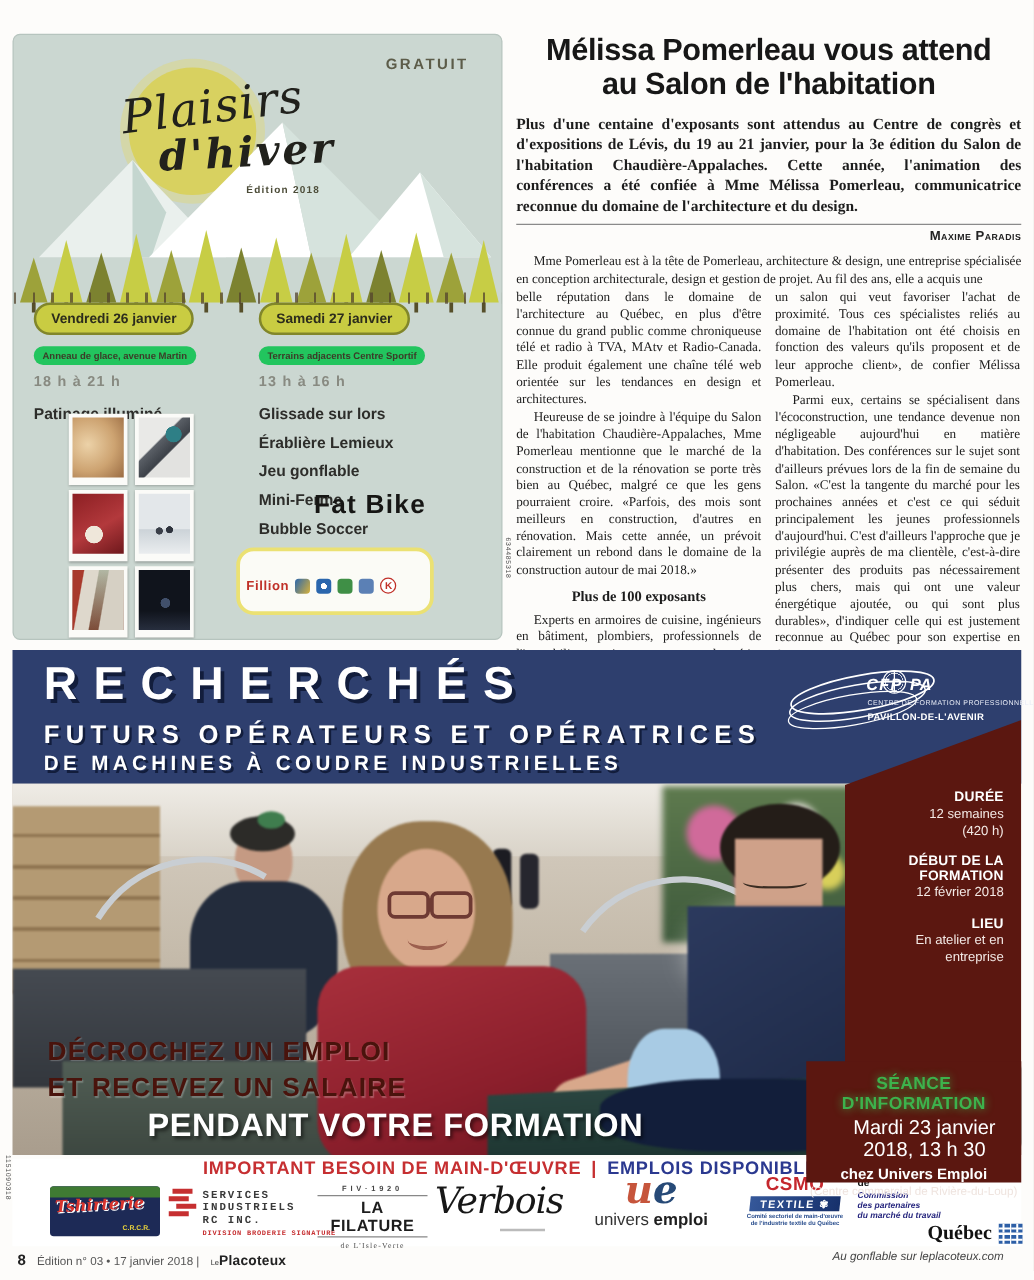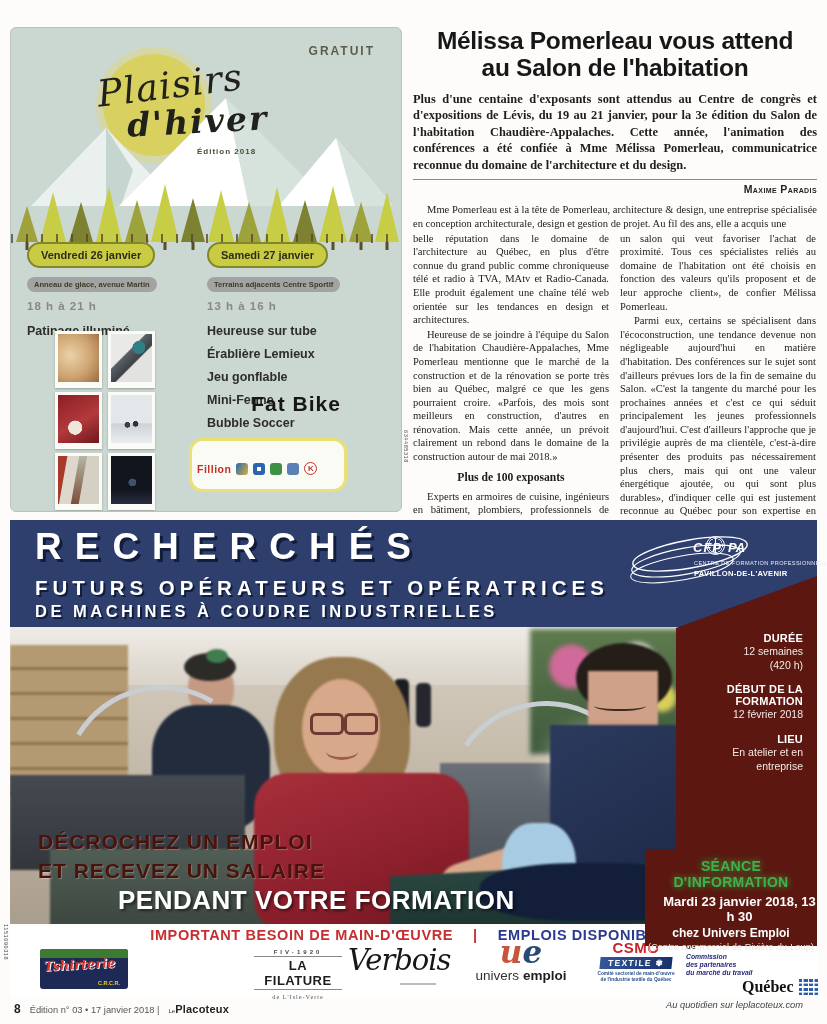--- a/index.html
+++ b/index.html
@@ -17,21 +17,21 @@
            color:#21211c;transform:rotate(-7deg);letter-spacing:1px;}
   .wtitle2{left:116px;top:74px;font-family:"DejaVu Serif",serif;font-style:italic;font-weight:700;
            font-size:33px;color:#21211c;transform:rotate(-3deg);letter-spacing:2px;}
   .wedition{left:186px;top:119px;font-size:8px;font-weight:800;color:#4c4c38;letter-spacing:1px;}
   .pole-row{left:0;top:206px;width:390px;height:9px;opacity:.75;
      background:repeating-linear-gradient(90deg,#53432c 0 2px,transparent 2px 15px);}
   .day-col{top:214px;text-align:left;}
   #day1{left:16px;width:172px;} #day2{left:196px;width:178px;}
   .pill{display:inline-block;background:#c9cc42;border:2px solid #81862a;border-radius:15px;
         padding:5px 12px;font-size:11px;font-weight:800;color:#2c2c1c;}
-  .place{display:inline-block;background:#a3a3a3;border-radius:8px;padding:3px 7px;margin-top:9px;
+  .place{display:inline-block;background:#22c55e;border-radius:8px;padding:3px 7px;margin-top:9px;
          font-size:7.6px;font-weight:800;color:#3c3c28;}
   .wtime{margin-top:8px;font-size:11.5px;color:#888a81;letter-spacing:1px;font-weight:600;}
   .wact{margin-top:12px;font-size:12.5px;font-weight:800;color:#2d2d2a;}
   .wact2{margin-top:9px;font-size:12.5px;font-weight:800;color:#2d2d2a;}
   #photo-grid{left:44px;top:303px;display:grid;grid-template-columns:47px 47px;gap:4px 6px;}
   .pol{width:41px;height:48px;background:#fbfbf8;padding:3px 3px 6px 3px;box-shadow:0 1px 2px rgba(0,0,0,.25);}
   .pol>div{width:100%;height:100%;}
   .p1{background:radial-gradient(circle at 30% 45%,#ecd2a8,#cda371 55%,#9a6b42);}
   .p2{background:radial-gradient(circle at 68% 28%,#2e7f86 0 14%,transparent 15%),
       linear-gradient(135deg,#e9e9e7 38%,#5a5f66 40%,#3c4148 58%,#e2e2e0 60%);}
@@ -105,34 +105,34 @@
   
   #sidebar{left:676px;top:576px;width:141px;height:348px;background:#5b1710;z-index:3;
            clip-path:polygon(0 52px,100% 0,100% 100%,0 100%);color:#fff;}
   .sb-wrap{position:absolute;top:56px;right:14px;width:118px;display:flex;flex-direction:column;
            align-items:flex-end;gap:11px;text-align:right;}
   .sb-label{font-size:11px;font-weight:800;letter-spacing:.2px;}
   .sb-val{font-size:10.5px;font-weight:400;line-height:1.35;color:#f3e9e5;}
   #session{left:645px;top:849px;width:172px;height:97px;background:#5b1710;z-index:4;text-align:center;}
   .se-title{margin-top:9px;font-size:14px;font-weight:900;color:#3db24c;letter-spacing:.3px;
             text-shadow:0 0 7px rgba(55,200,80,.8);}
-  .se-l1{margin-top:4px;font-size:13px;font-weight:700;color:#fff;margin-left:17px;}
+  .se-l1{margin-top:4px;font-size:16px;font-weight:400;color:#fff;margin-left:17px;}
   .se-l2{margin-top:2px;font-size:12px;font-weight:800;color:#fff;}
   .se-l3{margin-top:2px;font-size:9.3px;font-weight:300;color:#efe4df;}
 
   .ov1{left:38px;top:830px;font-size:21px;font-weight:900;color:#49130c;letter-spacing:1px;z-index:5;
        text-shadow:1px 1px 1px rgba(255,255,255,.25);}
   .ov2{left:38px;top:859px;font-size:21px;font-weight:900;color:#49130c;letter-spacing:1px;z-index:5;
        text-shadow:1px 1px 1px rgba(255,255,255,.25);}
   .ov3{left:118px;top:885px;font-size:26px;font-weight:900;color:#fff;letter-spacing:.5px;z-index:5;
        text-shadow:2px 2px 3px rgba(0,0,0,.5);}
 
   
   #strip{left:10px;top:927px;width:807px;height:70px;background:#fff;}
-  .banner{position:absolute;left:0;top:0;width:100%;display:flex;justify-content:center;gap:20px;
+  .banner{position:absolute;left:0;top:0;width:100%;display:flex;justify-content:center;gap:8px;
           font-size:14.5px;font-weight:800;letter-spacing:.6px;}
   .b-red{color:#c62f31;} .b-sep{color:#c62f31;} .b-blue{color:#2b3990;}
   .lg-tsh{left:30px;top:22px;width:88px;height:40px;background:#1d2a56;border-radius:3px;overflow:hidden;}
   .lg-tsh .band{position:absolute;left:0;top:0;width:100%;height:9px;background:#3f7a33;}
   .lg-tsh .scr{position:absolute;left:4px;top:8px;font-family:"DejaVu Serif",serif;font-style:italic;
                font-weight:700;font-size:13px;color:#d8342e;text-shadow:1px 1px 0 #fff;transform:rotate(-3deg);}
   .lg-tsh .sub{position:absolute;right:8px;bottom:3px;font-size:5.5px;color:#e8d23c;font-weight:700;}
   .lg-serv{left:128px;top:24px;display:flex;gap:5px;}
   .s-icon div{width:16px;height:4px;background:#c62f31;margin-bottom:2px;}
   .s-icon div:nth-child(2){margin-left:-3px;} .s-icon div:nth-child(3){margin-left:3px;}
@@ -235,21 +235,21 @@
     <div id="day1" class="abs day-col">
       <span class="pill">Vendredi 26 janvier</span><br>
       <span class="place">Anneau de glace, avenue Martin</span>
       <div class="wtime">18 h à 21 h</div>
       <div class="wact">Patinage illuminé</div>
     </div>
     <div id="day2" class="abs day-col">
       <span class="pill">Samedi 27 janvier</span><br>
       <span class="place">Terrains adjacents Centre Sportif</span>
       <div class="wtime">13 h à 16 h</div>
-      <div class="wact">Heureuse sur tube</div>
+      <div class="wact">Glissade sur lors</div>
       <div class="wact2">Érablière Lemieux</div>
       <div class="wact2">Jeu gonflable</div>
       <div class="wact2">Mini-Ferme</div>
       <div class="wact2">Bubble Soccer</div>
     </div>
 
     <div id="photo-grid" class="abs">
       <div class="pol">
           <div class="p1"></div>
         </div>
@@ -402,20 +402,34 @@
       <span class="b-sep">|</span>
       <span class="b-blue">EMPLOIS DISPONIBLES</span>
     </div>
 
     <div class="abs lg-tsh">
       <div class="band"></div>
       <div class="scr">Tshirterie</div>
       <div class="sub">C.R.C.R.</div>
     </div>
 
+    <div class="abs lg-serv">
+      <div class="s-icon">
+        <div></div>
+          <div></div>
+          <div></div>
+          <div></div>
+      </div>
+      <div>
+        <div class="serv-txt">SERVICES</div>
+        <div class="serv-txt">INDUSTRIELS</div>
+        <div class="serv-txt">RC INC.</div>
+        <div class="serv-sub">DIVISION BRODERIE SIGNATURE</div>
+      </div>
+    </div>
 
     <div class="abs lg-fil">
       <div class="fil-top">FIV·1920</div>
       <div class="fil-name">LA FILATURE</div>
       <div class="fil-sub">de L'Isle-Verte</div>
     </div>
 
     <div class="abs lg-verb">Verbois</div>
     <div class="verb-sub"></div>
 
@@ -447,16 +461,16 @@
       </div>
     </div>
   </div>
 
   <div id="footer" class="abs">
     <div class="f-left">
       <span class="f-num">8</span>
       <span class="f-ed">Édition n° 03 • 17 janvier 2018 |</span>
       <span><span class="f-brand-sm">Le</span><span class="f-brand">Placoteux</span></span>
     </div>
-    <div class="f-right">Au quotidien sur leplacoteux.com</div>
+    <div class="f-right">Au gonflable sur leplacoteux.com</div>
   </div>
 
 </div>
 
 </body></html>

